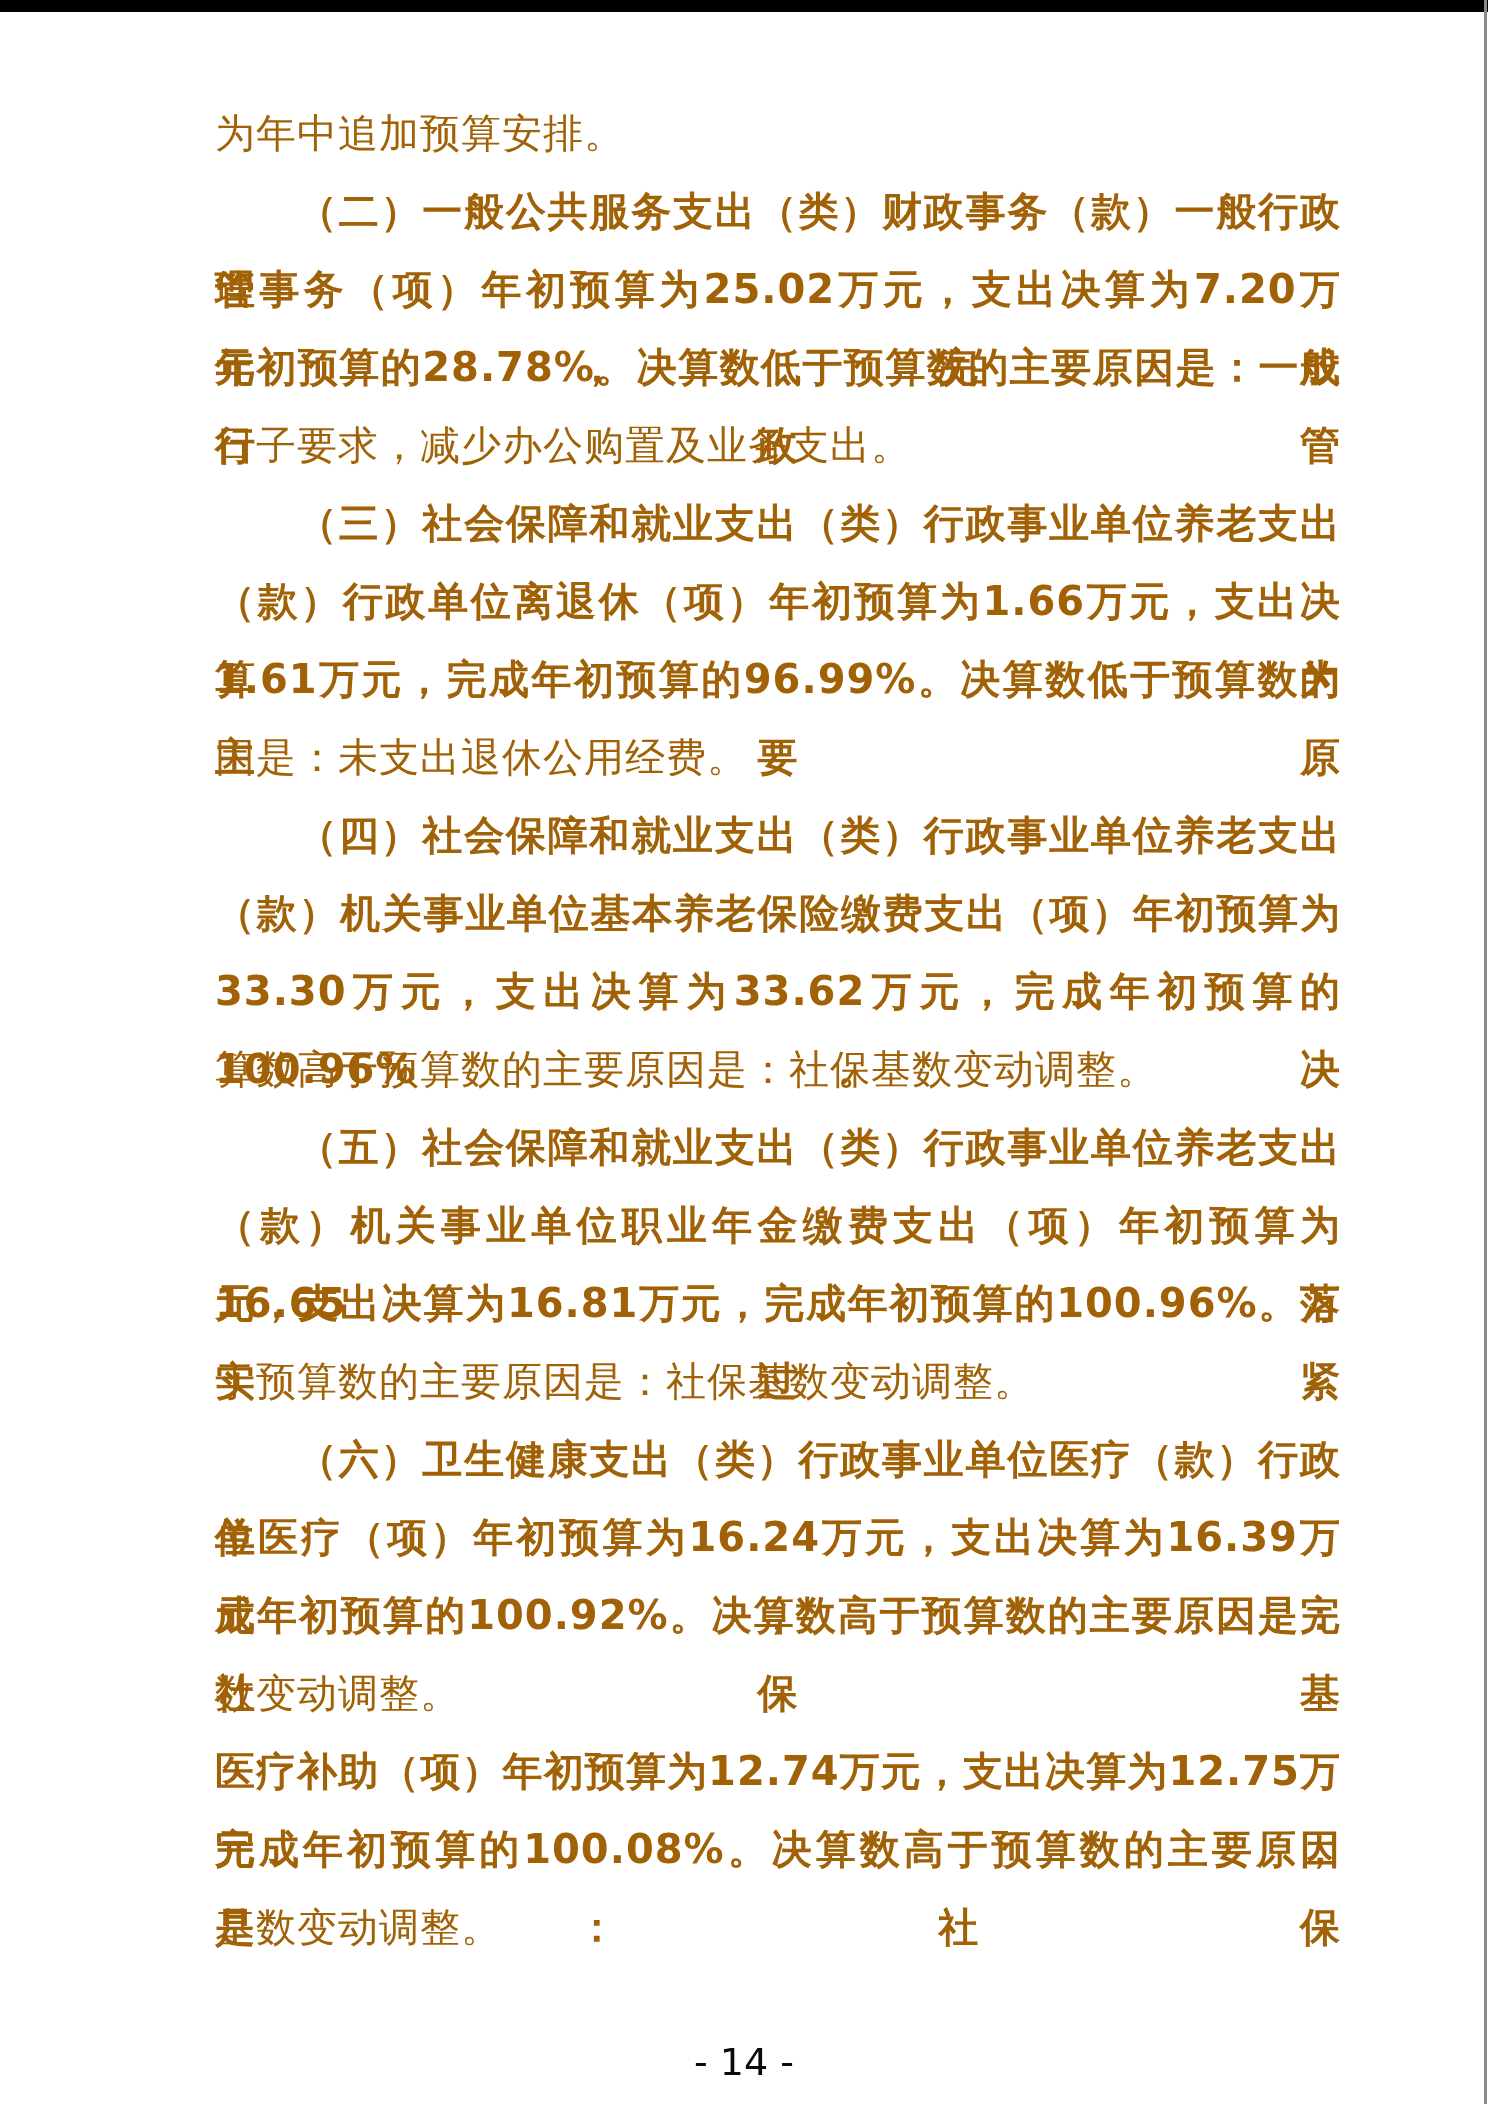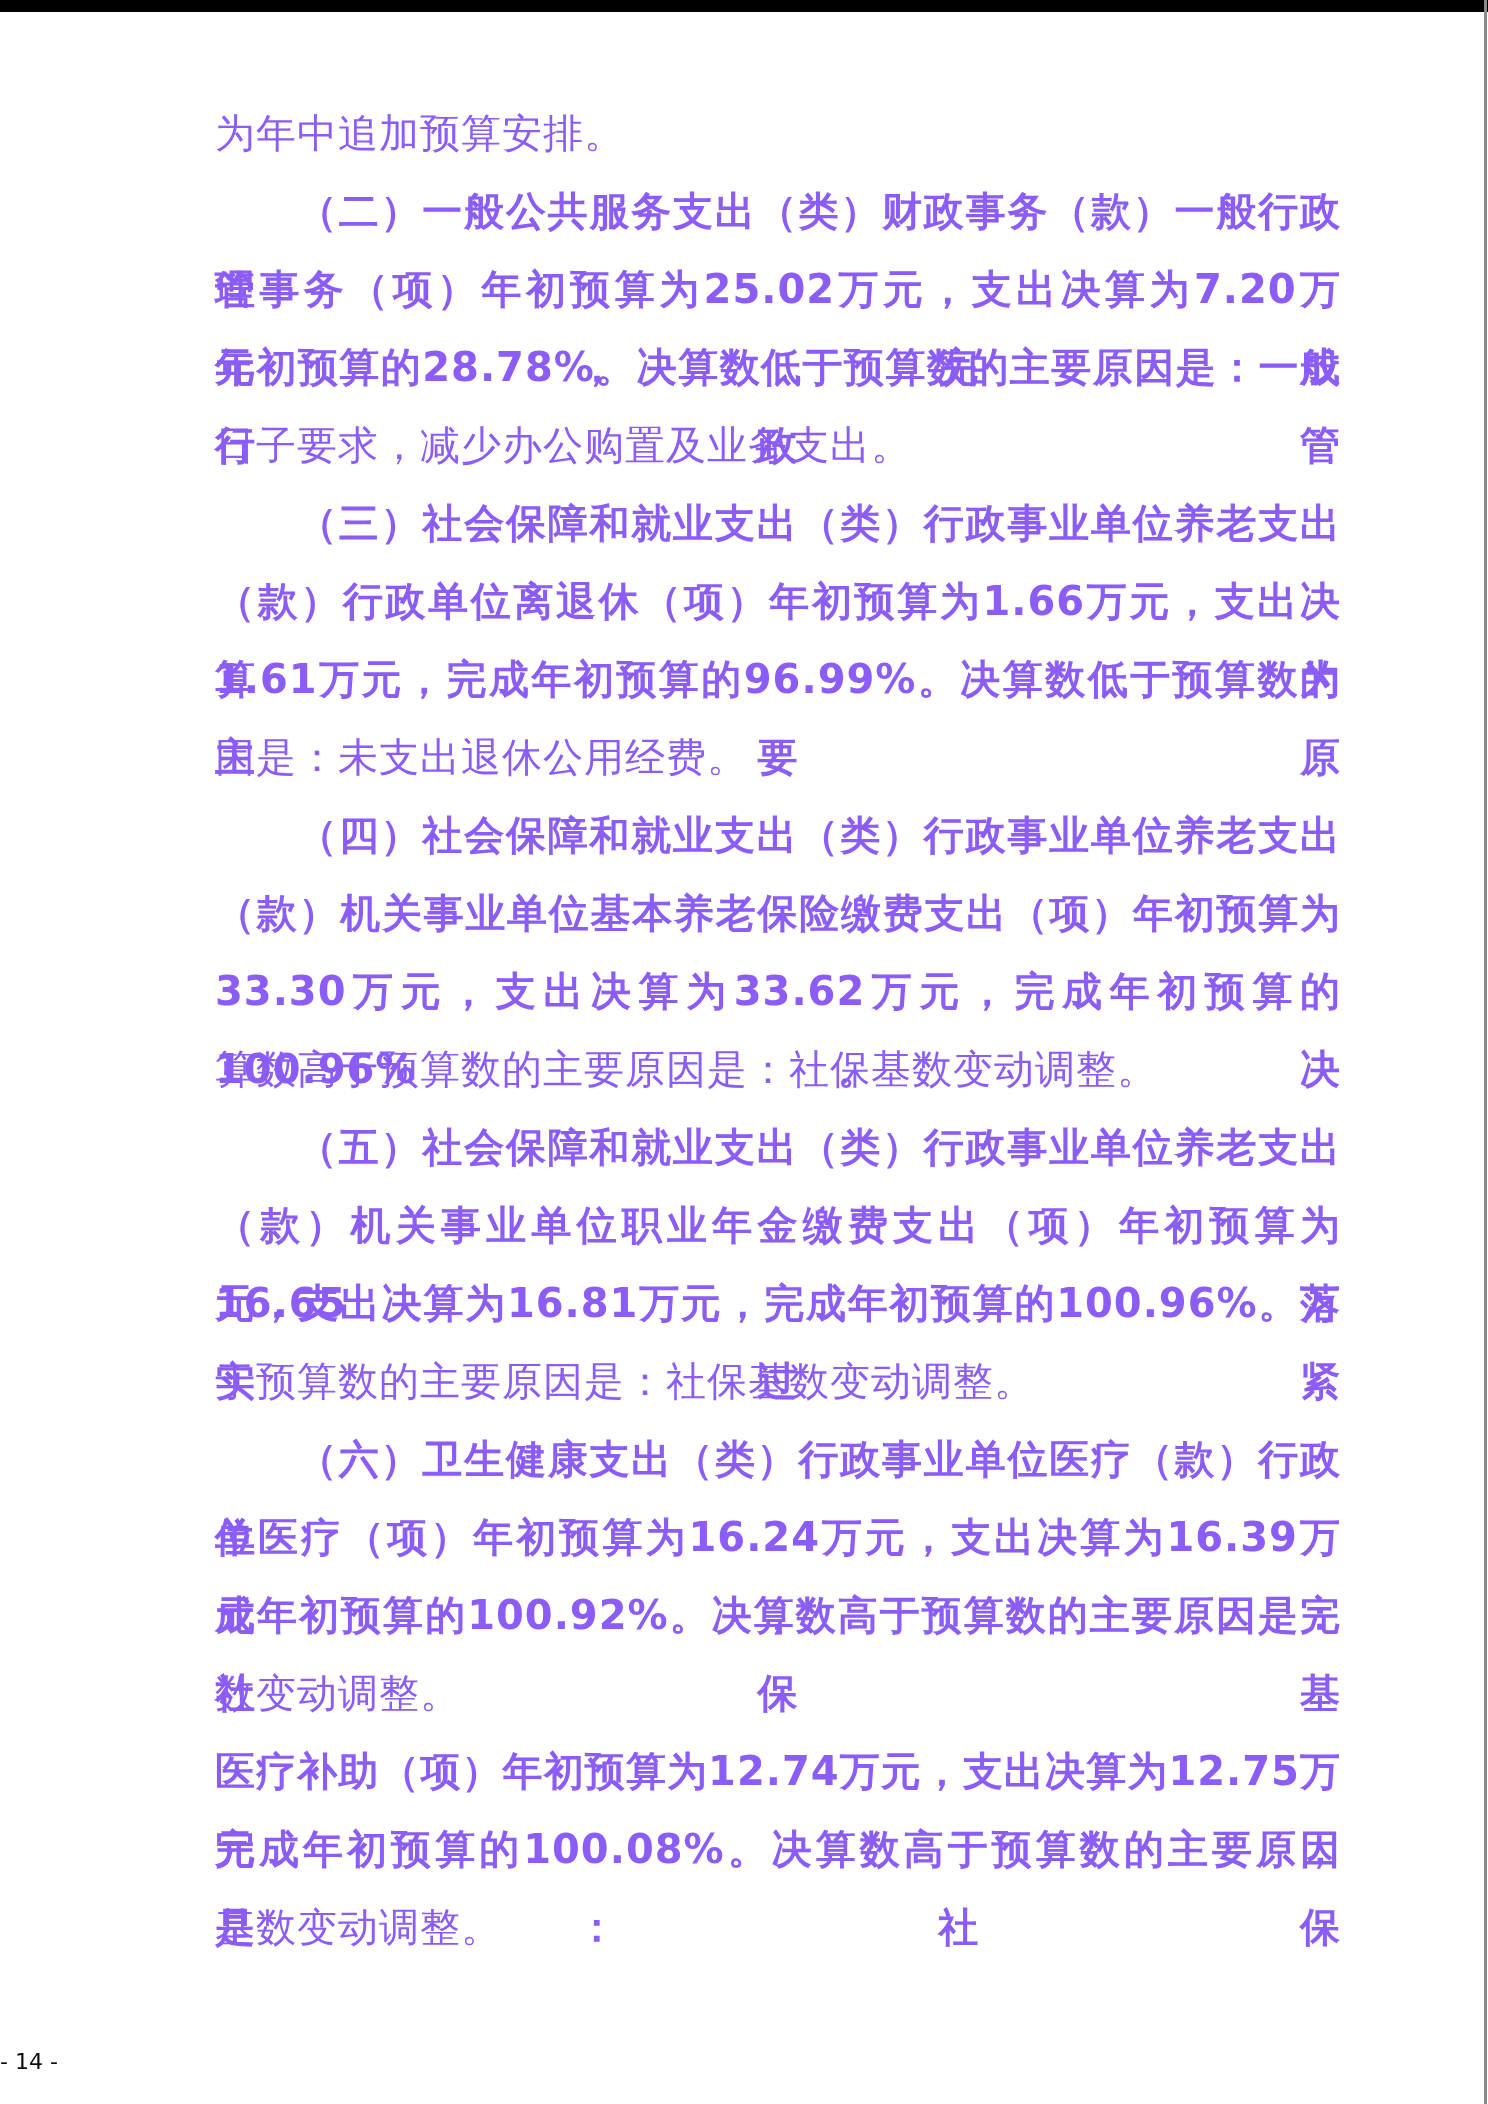--- a/index.html
+++ b/index.html
@@ -32,39 +32,40 @@
     left: 215px;
     top: 94px;
     width: 1126px;
   }
   .line {
     height: 78px;
     line-height: 78px;
     font-size: 40px;
     letter-spacing: 1px;
     white-space: nowrap;
-    color: #8b5cf6;
+    color: #a16207;
   }
   .line.justify {
     white-space: normal;
     text-align: justify;
     text-align-last: justify;
     font-weight: bold;
   }
   .line.indent {
     text-indent: 82px;
   }
   .footer {
     position: absolute;
     top: 2042px;
     left: 0;
     width: 1488px;
     height: 40px;
     line-height: 40px;
-    font-size: 22px;
+    text-align: center;
+    font-size: 38px;
     color: #0a0a0a;
   }
 </style>
 </head>
 <body>
 
 <div class="top-edge"></div>
 <div class="right-edge"></div>
 
 <div class="text-block">

